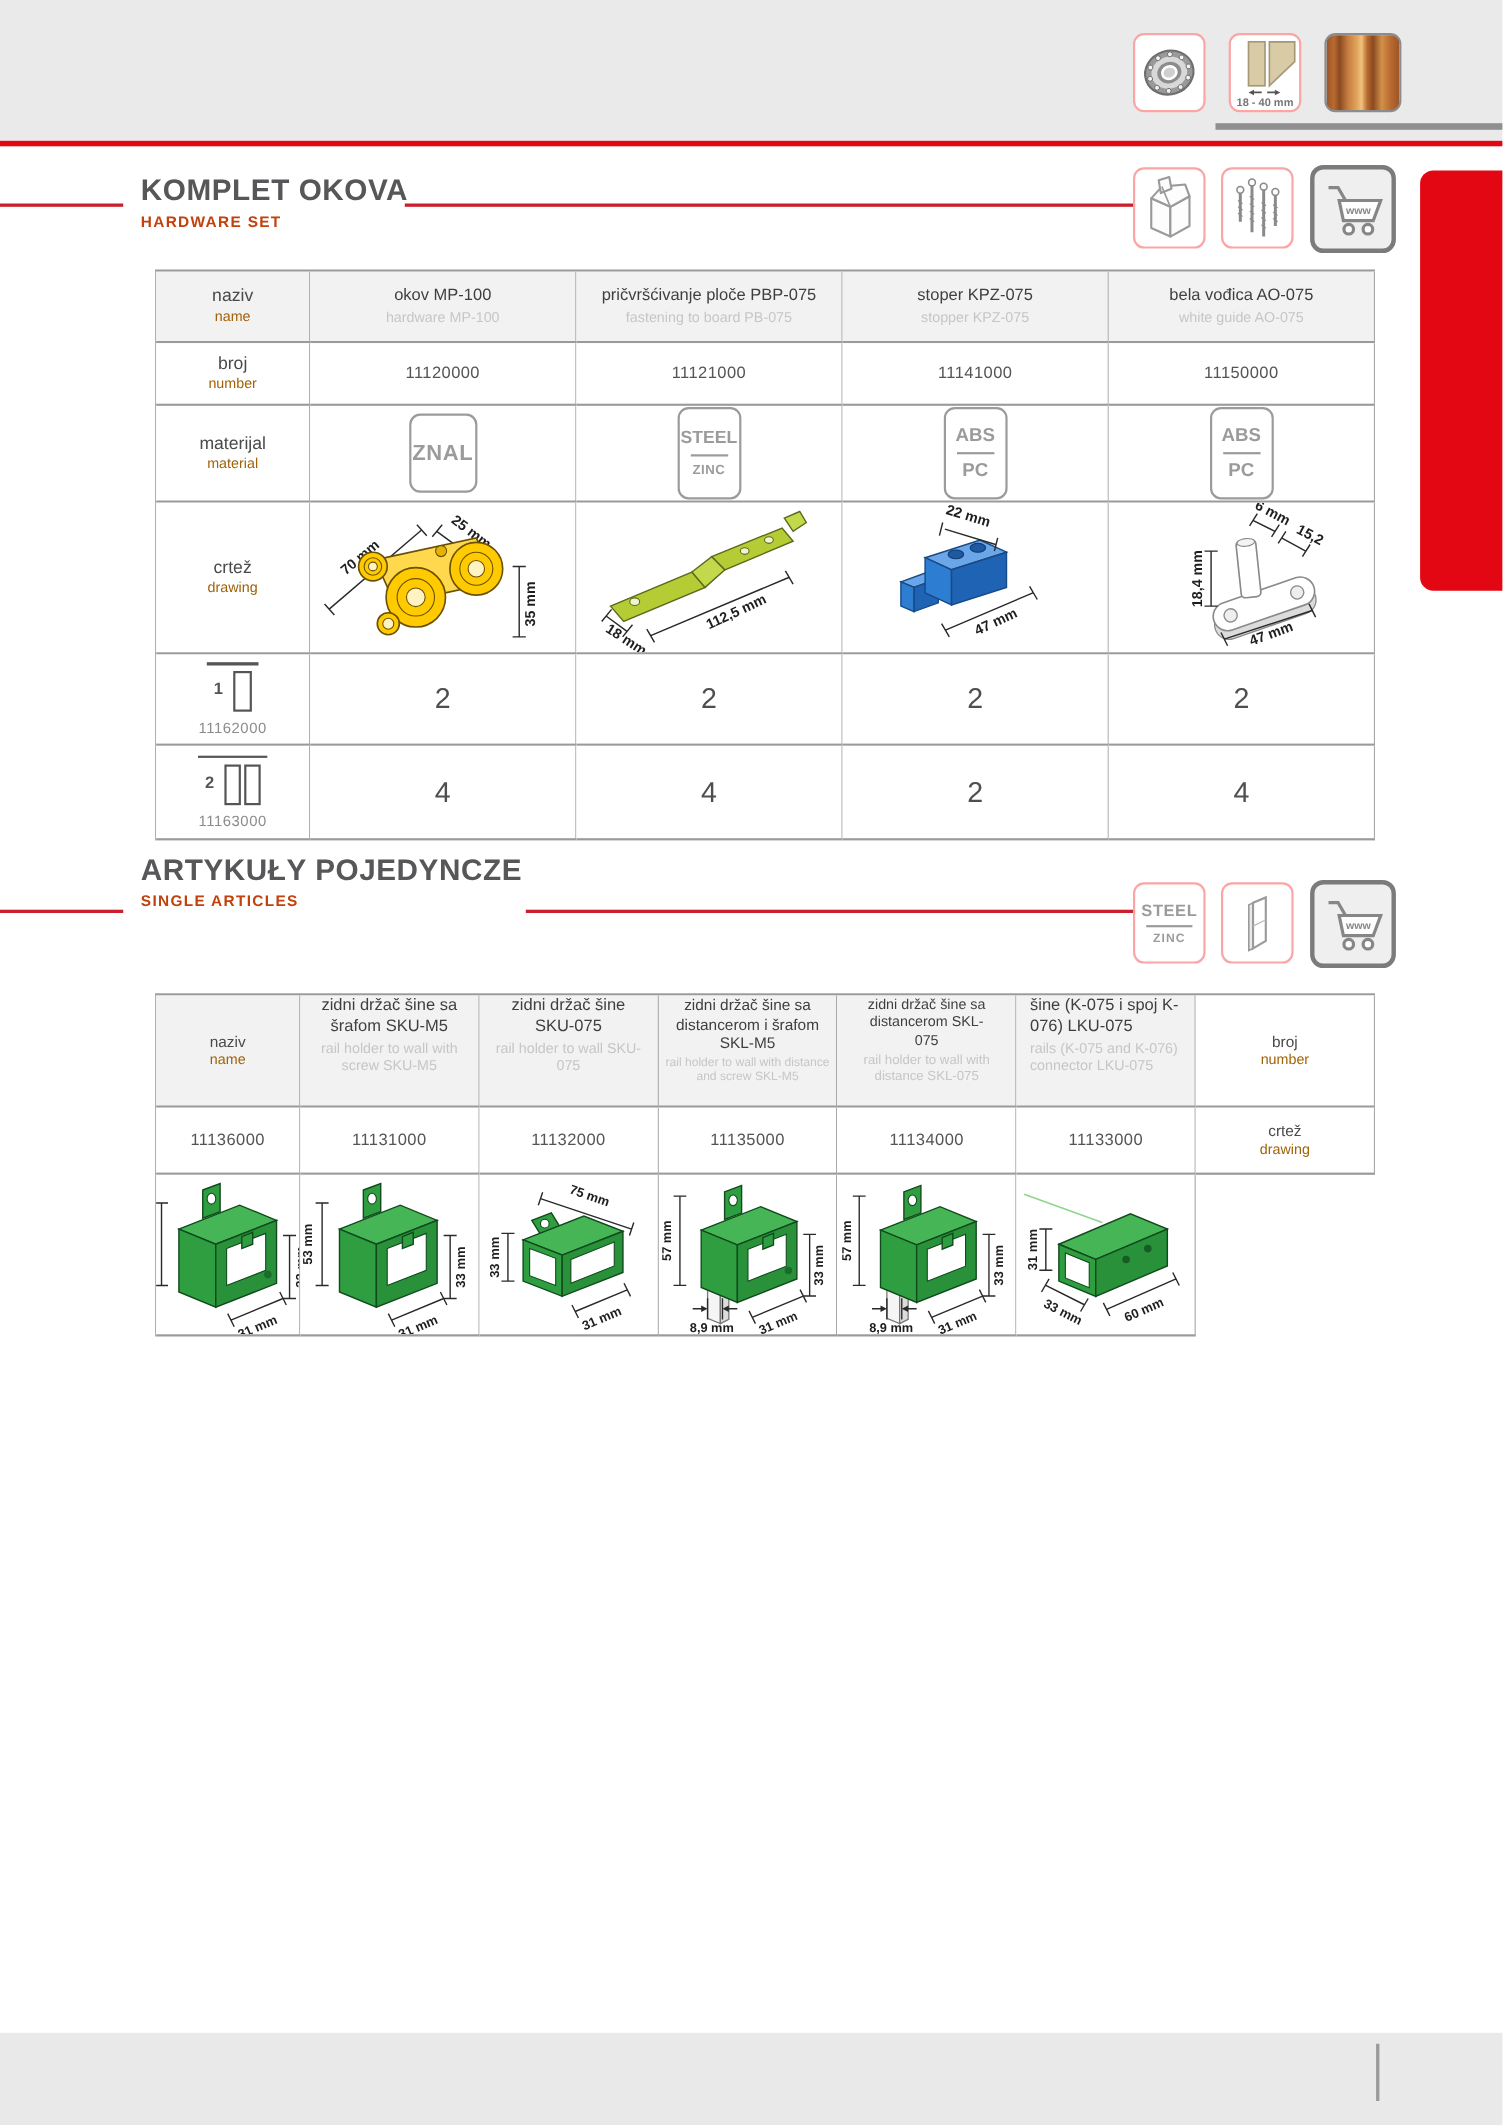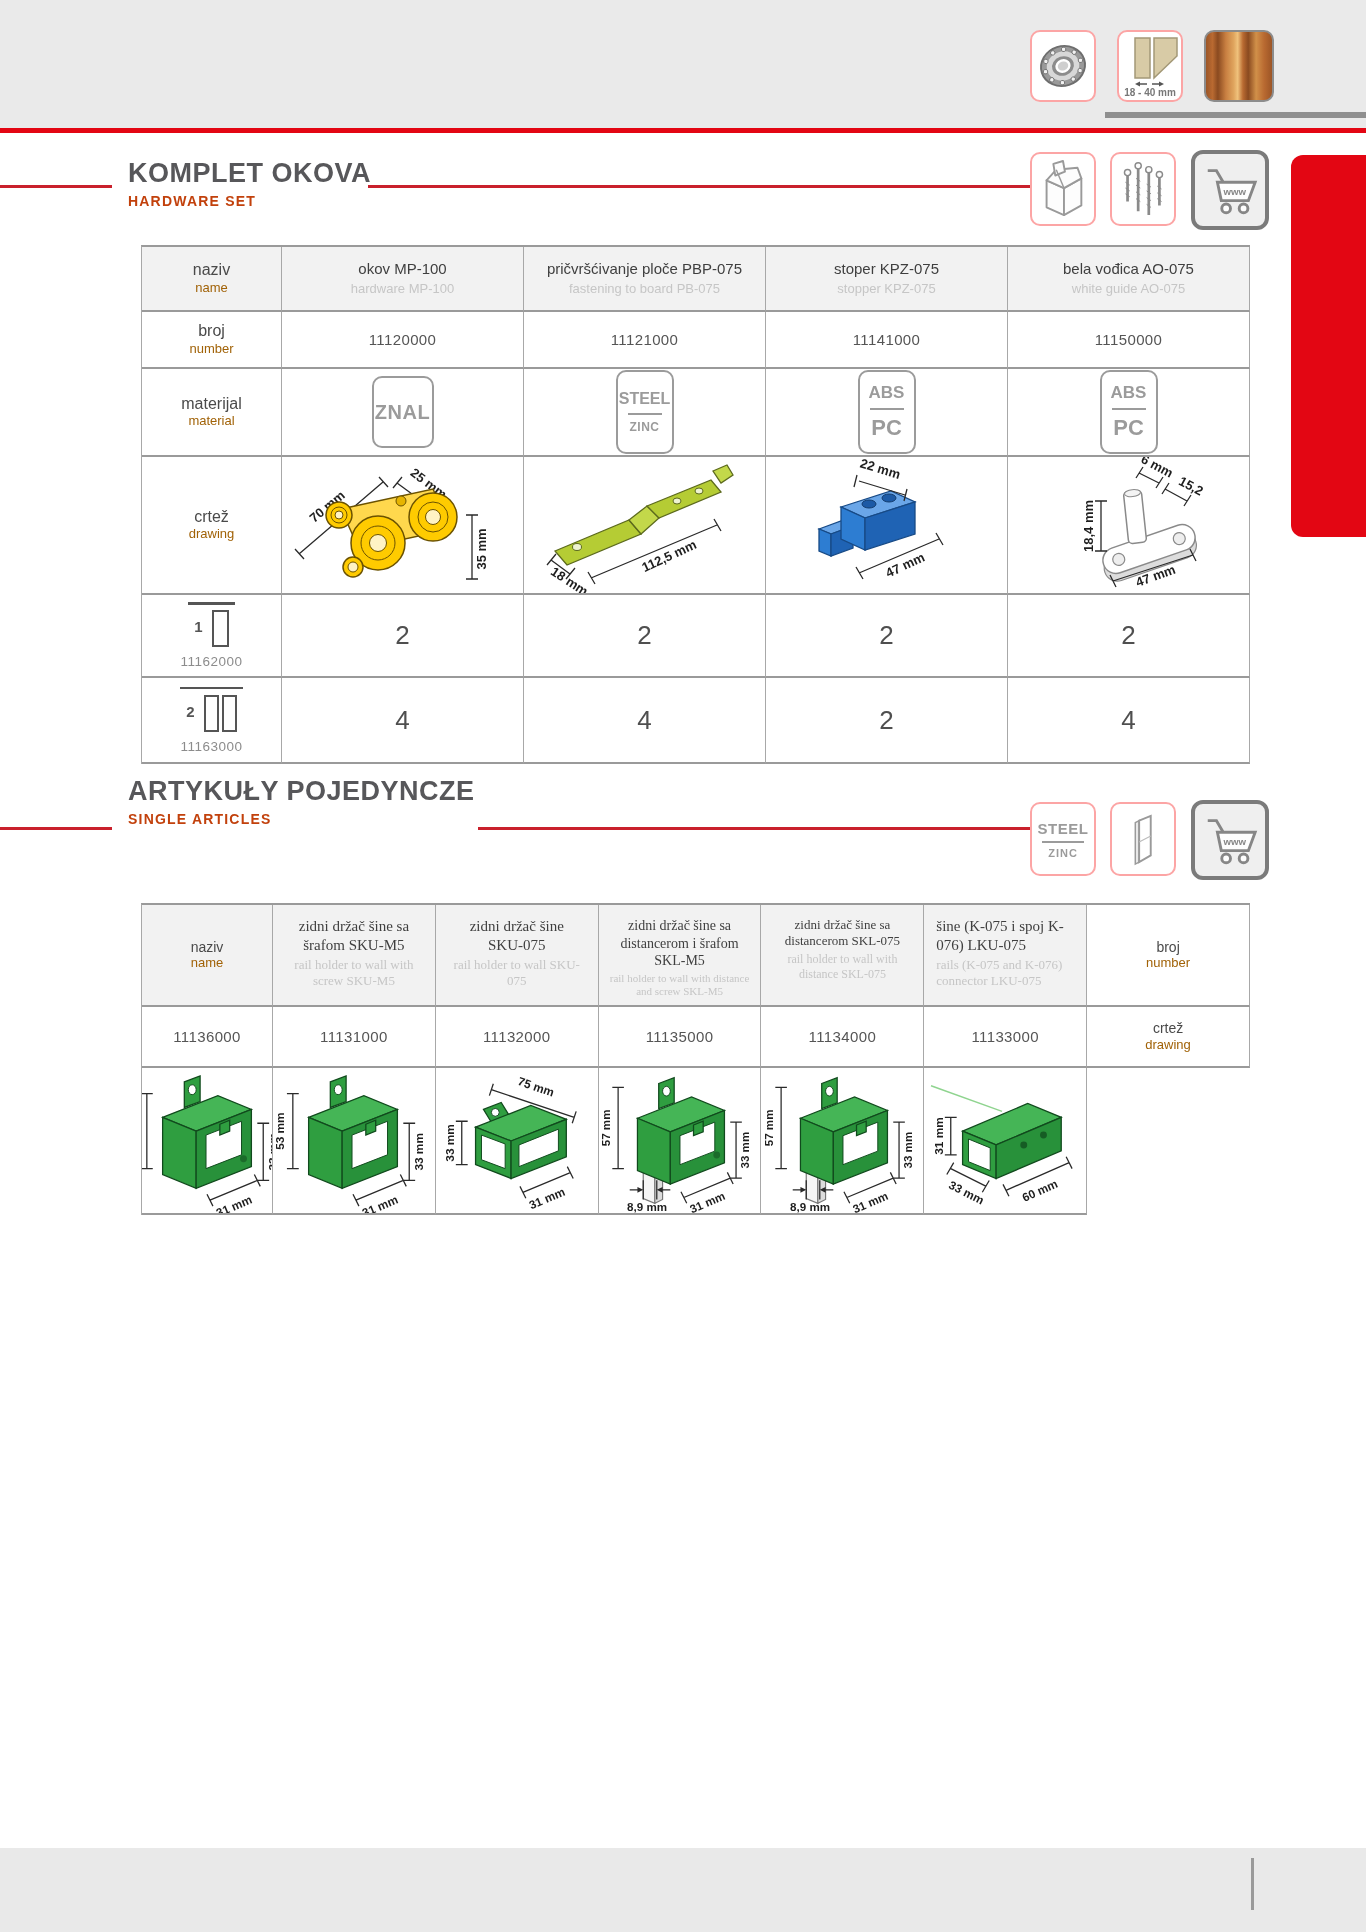--- a/index.html
+++ b/index.html
@@ -54,36 +54,36 @@
   .cell{border-right:1px solid #a8a8a8;border-bottom:2px solid #9a9a9a;
         display:flex;flex-direction:column;align-items:center;justify-content:center;
         overflow:hidden;background:#fff;text-align:center;}
   .naz{background:#f2f2f2;}
   .lsr{font-size:16px;color:#4a4a4a;line-height:1.15;}
   .len{font-size:13px;color:#a16207;line-height:1.15;margin-top:1px;}
   .hsr{font-size:15px;color:#3f3f3f;line-height:1.25;}
   .hen{font-size:13px;color:#c6c6c6;line-height:1.25;margin-top:2px;}
   .num{font-size:15px;color:#555;letter-spacing:.4px;}
   .qty{font-size:26px;color:#4f4f4f;}
-  .headcell{justify-content:flex-start;padding-top:12px;box-sizing:border-box;font-family:Liberation Serif, serif;}
+  .headcell{justify-content:flex-start;box-sizing:border-box;}
   .mw132 .hsr{max-width:132px;} .mw132 .hen{max-width:140px;}
   .mw150 .hsr{max-width:150px;} .mw150 .hen{max-width:135px;}
   .c4 .hsr{max-width:150px;font-size:14px;} .c4 .hen{max-width:150px;font-size:11px;}
   .c5 .hsr{max-width:122px;font-size:13px;} .c5 .hen{max-width:140px;font-size:12px;}
   .c6{align-items:flex-start;text-align:left;padding-left:12px;}
   .c6 .hsr{max-width:140px;} .c6 .hen{max-width:150px;text-align:left;}
 
   
   .badge{border:2.5px solid #9b9b9b;border-radius:10px;color:#9b9b9b;font-weight:bold;
          display:flex;flex-direction:column;align-items:center;justify-content:center;}
   .badge-znal{width:58px;height:68px;font-size:20px;letter-spacing:.5px;}
   .badge-two{width:54px;height:80px;}
   .b1{font-size:16px;} .b1b{font-size:17px;}
   .bdiv{width:34px;height:2px;background:#9b9b9b;margin:5px 0;}
-  .b2s{font-size:12px;letter-spacing:.5px;} .b2b{font-size:22px;}
+  .b2s{font-size:12px;letter-spacing:.5px;} .b2b{font-size:17px;}
 
   
   .setlbl{gap:7px;}
   .set-top{position:relative;display:flex;align-items:flex-start;gap:9px;padding-top:8px;}
   .set-top::before{content:"";position:absolute;top:0;left:-6px;right:-6px;height:2.5px;background:#555;}
   .set-num{font-size:15px;font-weight:bold;color:#555;margin-top:8px;}
   .door{width:13px;height:33px;border:2.5px solid #555;background:#fff;}
   .doors2{display:flex;gap:3px;}
   .doors2 .door{width:11px;}
   .set-code{font-size:13.5px;color:#8c8c8c;letter-spacing:.5px;}

